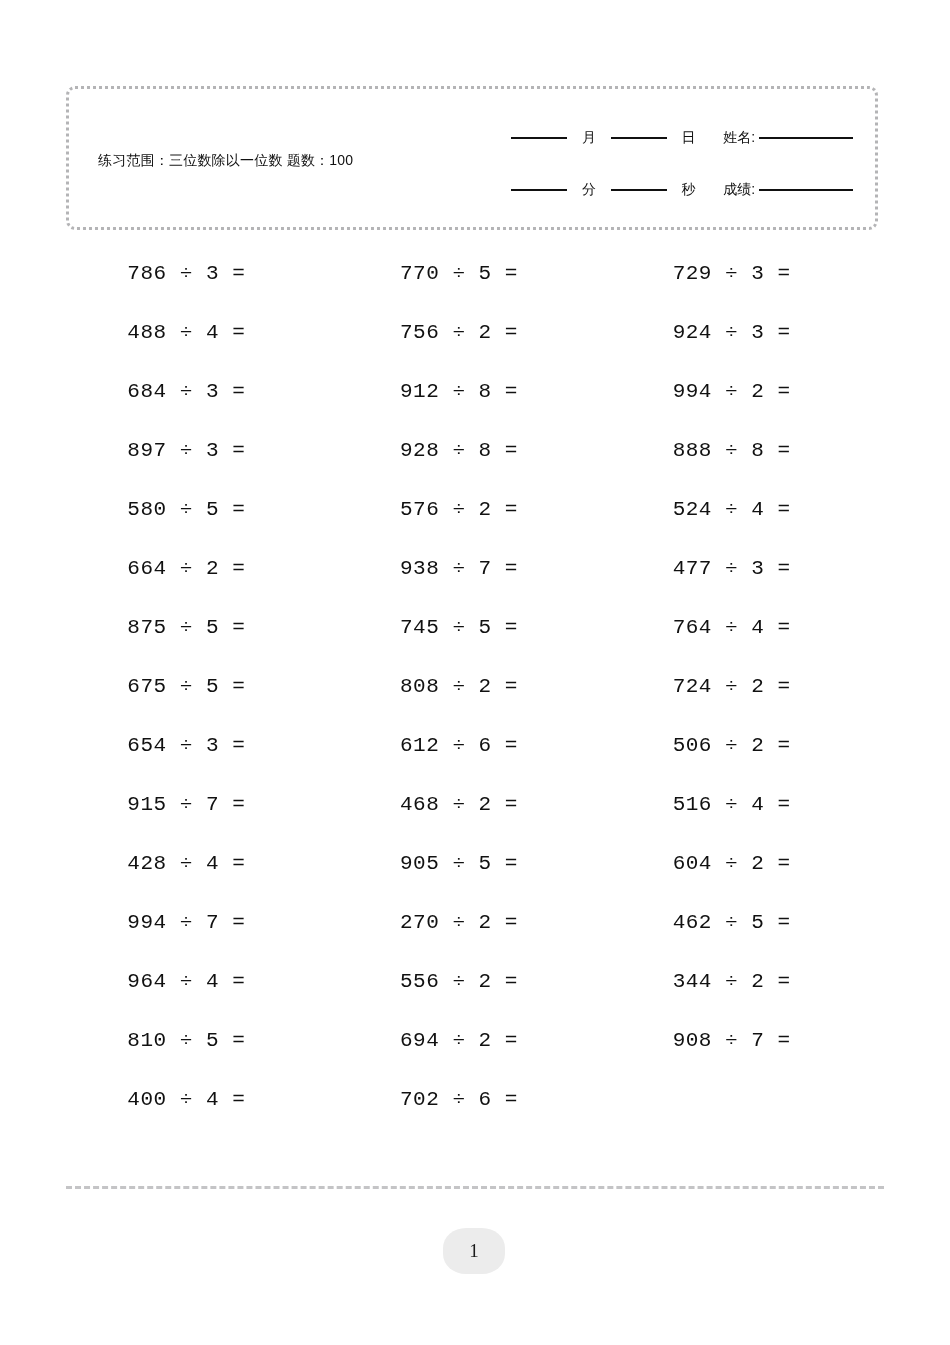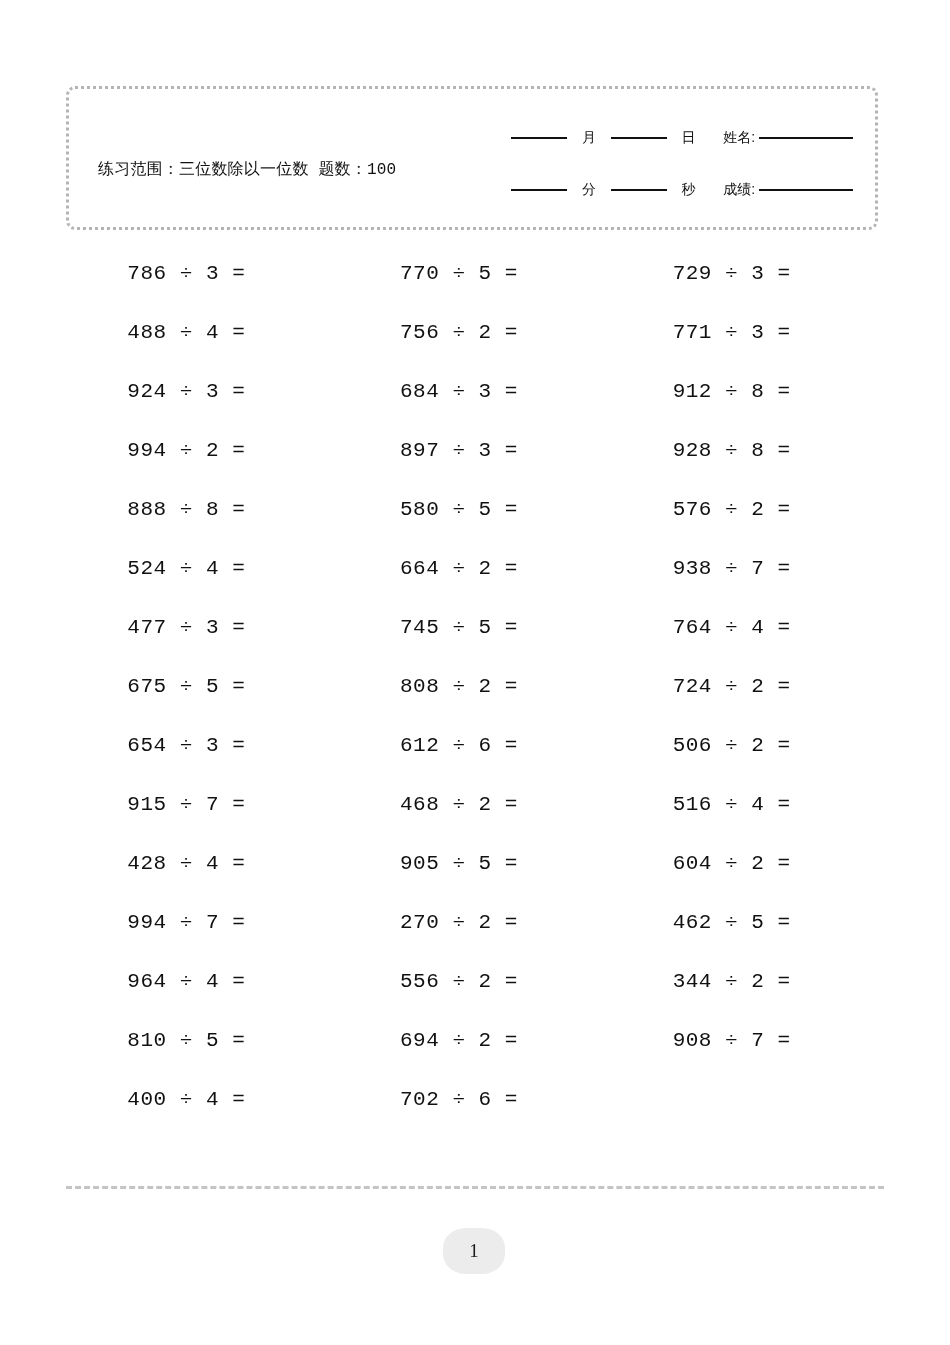--- a/index.html
+++ b/index.html
@@ -24,24 +24,24 @@
     width: 812px;
     height: 144px;
     border: 3px dotted #b4b4b6;
     border-radius: 9px;
     box-sizing: border-box;
   }
 
   .header-left {
     position: absolute;
     left: 29px;
-    top: 70px;
+    top: 60px;
     width: 330px;
-    font-family: Liberation Mono, monospace;
-    font-size: 16px;
+    font-family: Liberation Sans, sans-serif;
+    font-size: 14px;
     line-height: 23px;
     color: #111;
     letter-spacing: 0.2px;
   }
 
   .header-right {
     position: absolute;
     right: 22px;
     top: 22px;
     width: 430px;
@@ -160,23 +160,20 @@
     <div class="cell">
       <span class="expr">729 ÷ 3 =</span>
     </div>
     <div class="cell">
       <span class="expr">488 ÷ 4 =</span>
     </div>
     <div class="cell">
       <span class="expr">756 ÷ 2 =</span>
     </div>
     <div class="cell">
-      <span class="expr">771 ÷ 3 =</span>
-    </div>
-    <div class="cell">
       <span class="expr">924 ÷ 3 =</span>
     </div>
     <div class="cell">
       <span class="expr">684 ÷ 3 =</span>
     </div>
     <div class="cell">
       <span class="expr">912 ÷ 8 =</span>
     </div>
     <div class="cell">
       <span class="expr">994 ÷ 2 =</span>
@@ -200,20 +197,23 @@
       <span class="expr">524 ÷ 4 =</span>
     </div>
     <div class="cell">
       <span class="expr">664 ÷ 2 =</span>
     </div>
     <div class="cell">
       <span class="expr">938 ÷ 7 =</span>
     </div>
     <div class="cell">
       <span class="expr">477 ÷ 3 =</span>
+    </div>
+    <div class="cell">
+      <span class="expr">875 ÷ 5 =</span>
     </div>
     <div class="cell">
       <span class="expr">745 ÷ 5 =</span>
     </div>
     <div class="cell">
       <span class="expr">764 ÷ 4 =</span>
     </div>
     <div class="cell">
       <span class="expr">675 ÷ 5 =</span>
     </div>

